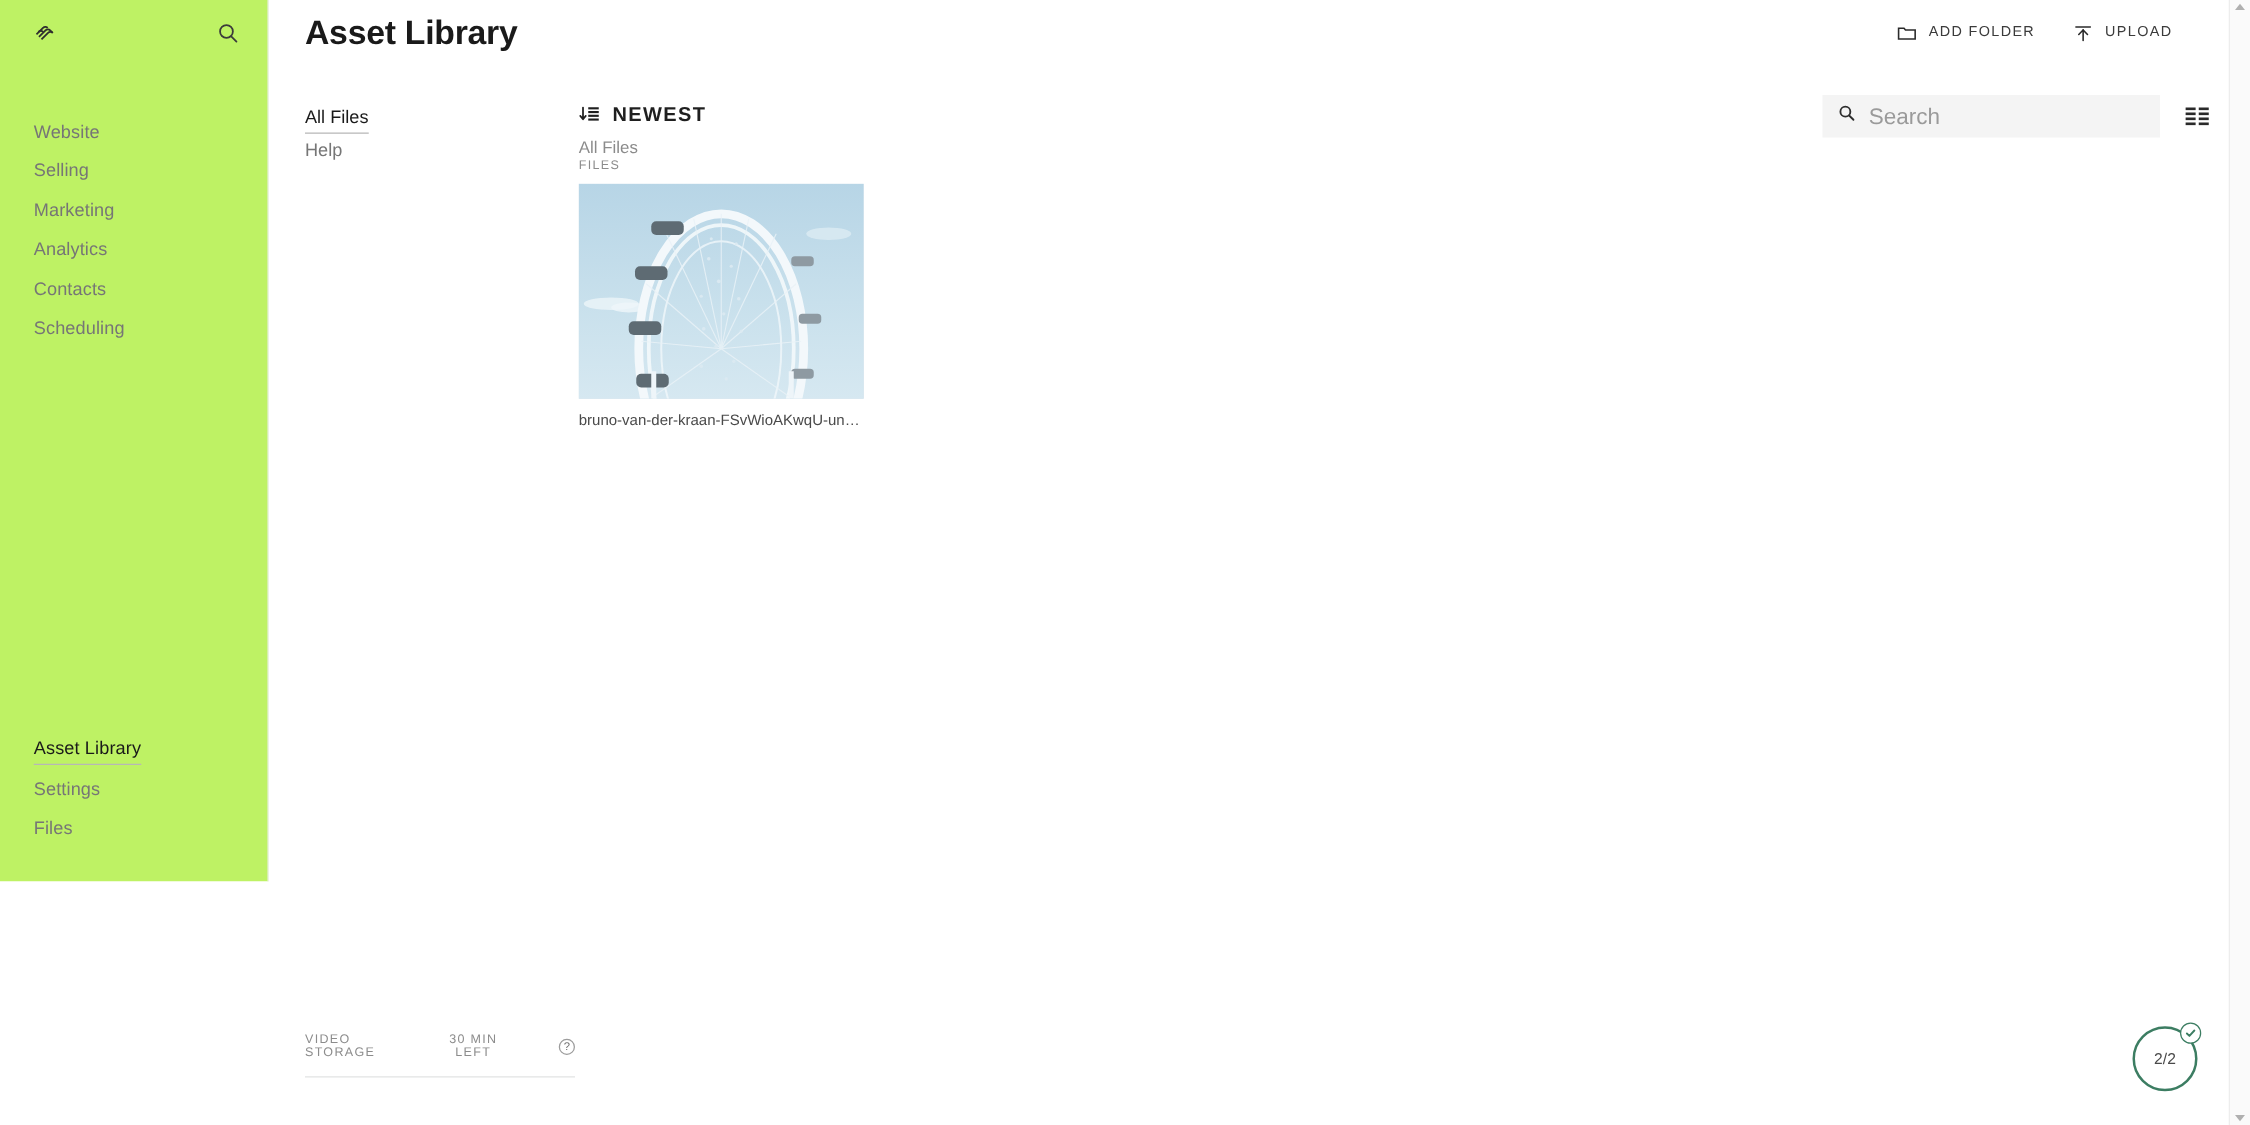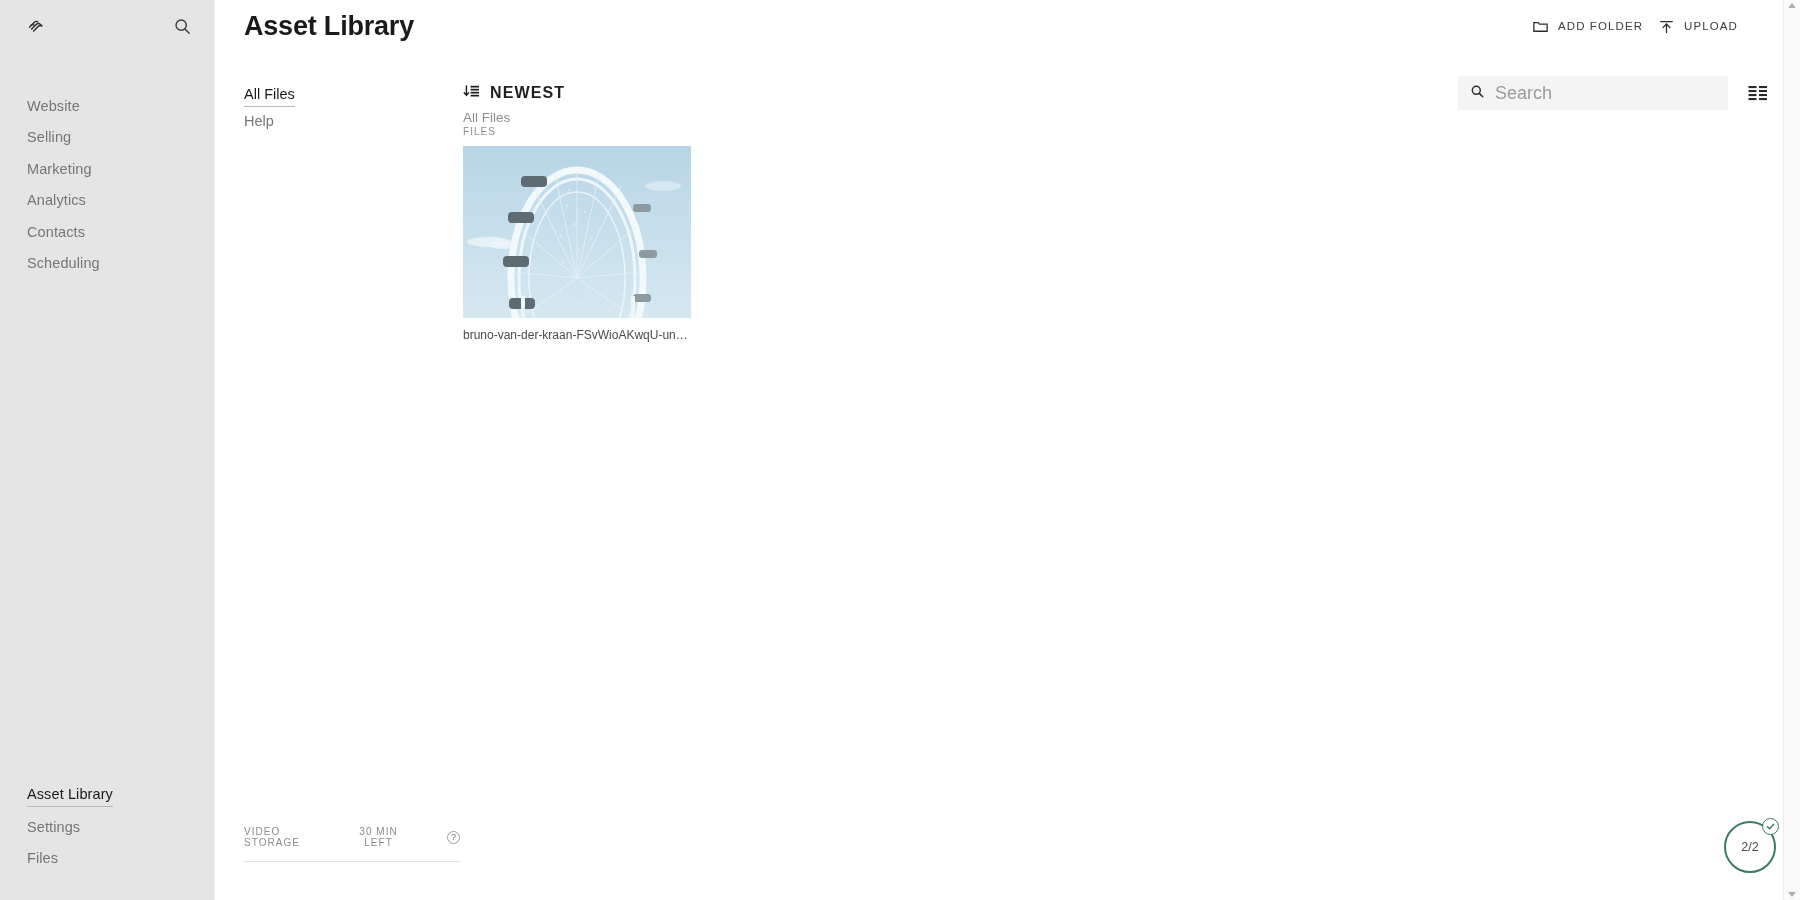--- a/index.html
+++ b/index.html
@@ -12,25 +12,25 @@
   .app {
     position: relative;
     width: 1800px; height: 900px;
     display: flex;
     background: #fff;
   }
 
   
   .sidebar {
     width: 215px;
-    height: 900px;
+    height: 705px;
     flex: 0 0 215px;
     border-right: 1px solid #eceded;
     position: relative;
-    background: #e5e5e5;
+    background: #bef264;
   }
   .sb-top {
     height: 52px;
     display: flex;
     align-items: center;
     justify-content: space-between;
     padding: 0 22px 0 26px;
   }
   .sq-logo { width: 21px; height: 21px; display:block; }
   .sb-search-icon { width: 19px; height: 19px; display:block; cursor: pointer; }
@@ -89,21 +89,21 @@
   .page-title {
     font-size: 27px;
     font-weight: 700;
     color: #1a1a1a;
     letter-spacing: -.2px;
     line-height: 1;
   }
   .topbar-actions {
     display: flex;
     align-items: flex-end;
-    gap: 11px;
+    gap: 26px;
     padding-right: 28px;
   }
   .tb-btn {
     display: flex;
     align-items: center;
     gap: 9px;
     cursor: pointer;
     background: none; border: none;
     padding: 4px 2px;
   }
@@ -270,21 +270,21 @@
     margin-top: 10px;
     white-space: nowrap;
     overflow: hidden;
     text-overflow: ellipsis;
     width: 228px;
   }
 
   
   .upload-badge {
     position: absolute;
-    right: 24px;
+    right: 42px;
     bottom: 27px;
     width: 52px; height: 52px;
   }
   .upload-badge .ring {
     width: 52px; height: 52px;
     border-radius: 50%;
     border: 2px solid #3c7d62;
     background: #fff;
     display: flex;
     align-items: center;

